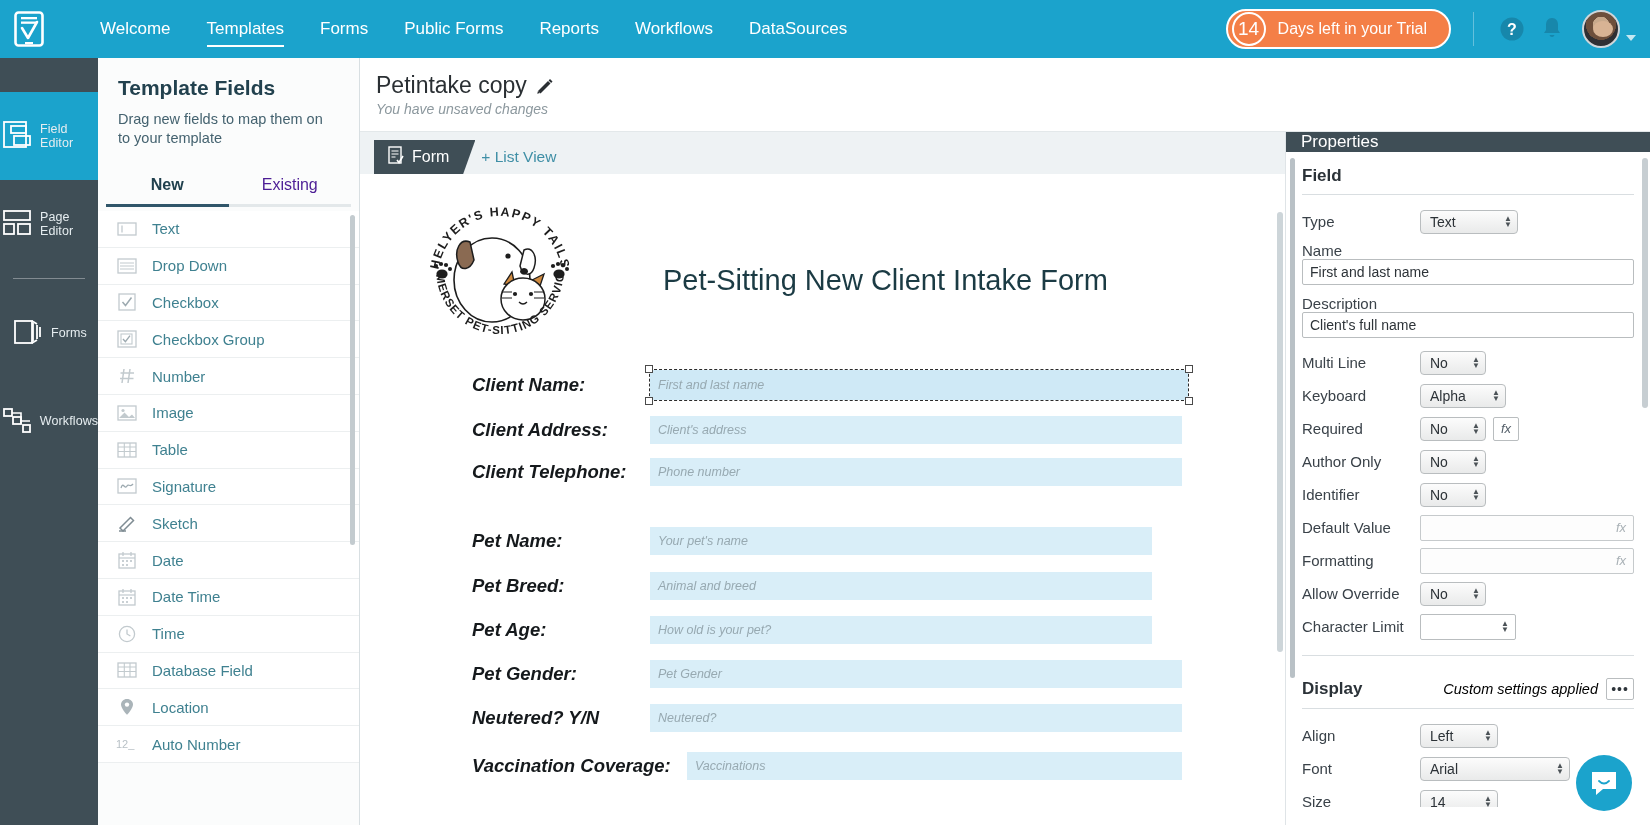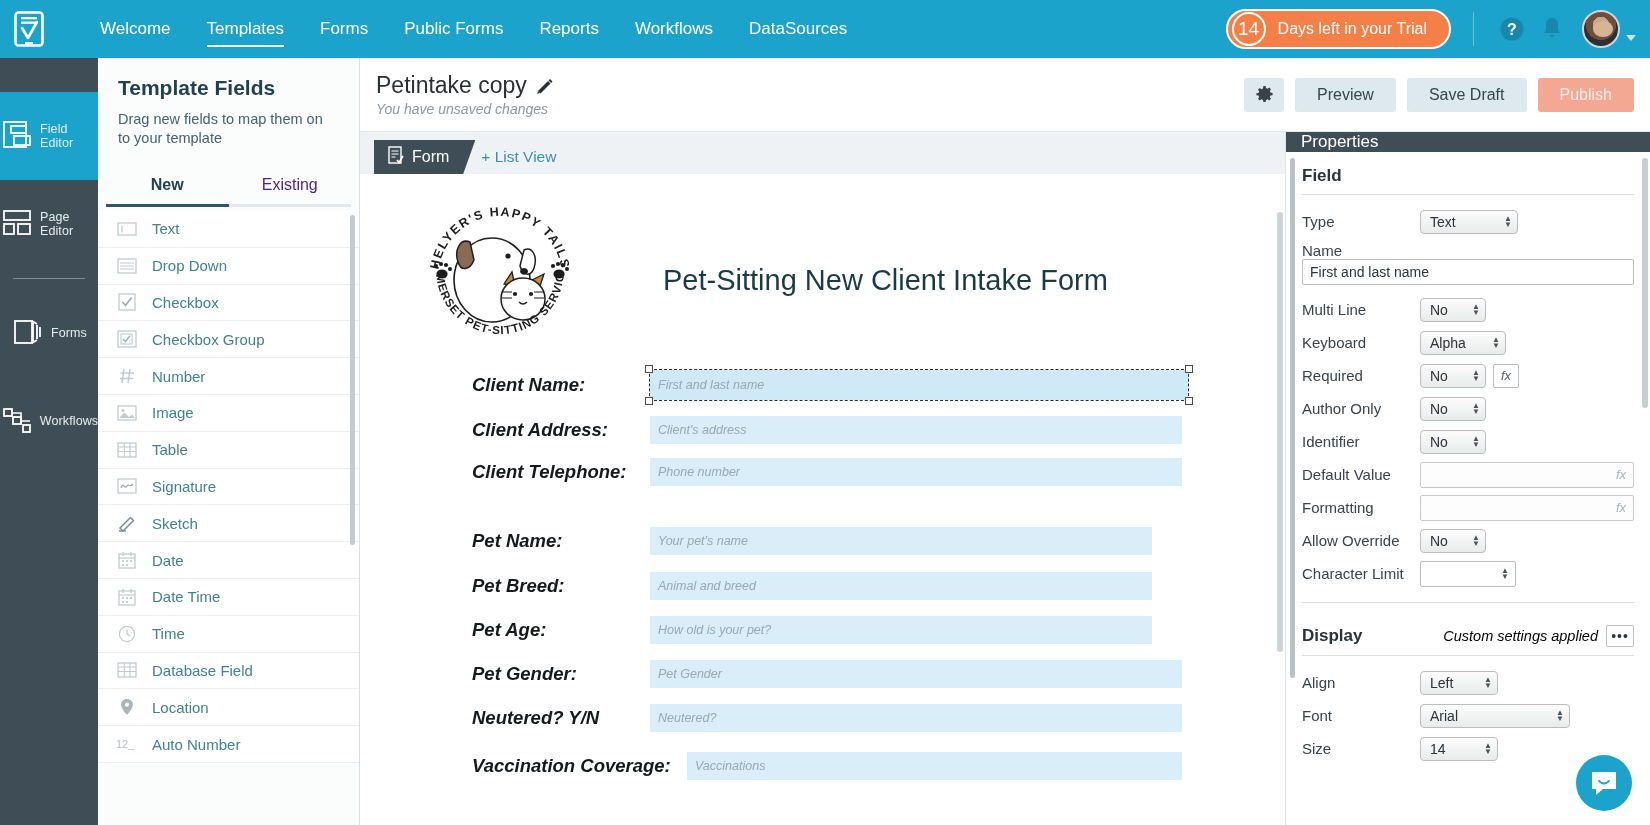--- a/index.html
+++ b/index.html
@@ -517,31 +517,20 @@
         <span>Petintake copy</span>
         <span class="pencil">
           <svg width="18" height="18" viewBox="0 0 18 18">
               <path d="M2 14 L12 4 L14.5 6.5 L4.5 16.5 Z" fill="#2a2f33"></path>
               <path d="M12.6 3.4 L14 2 L16.5 4.5 L15.1 5.9 Z" fill="#2a2f33"></path>
               <path d="M2 14 L1.2 16.8 L4 16 Z" fill="#2a2f33"></path>
             </svg>
         </span>
       </div>
       <div class="doc-sub">You have unsaved changes</div>
-    </div>
-    <div class="head-actions">
-      <div class="gear-btn">
-        <svg width="19" height="19" viewBox="0 0 20 20">
-          <path d="M10 6.4 a3.6 3.6 0 1 0 0 7.2 a3.6 3.6 0 1 0 0 -7.2 z M10 8.2 a1.8 1.8 0 1 1 0 3.6 a1.8 1.8 0 1 1 0 -3.6z" fill="#3a4249"></path>
-          <path d="M8.8 1 h2.4 l.4 2.2 1.6 .7 1.9-1.2 1.7 1.7 -1.2 1.9 .7 1.6 2.2 .4 v2.4 l-2.2 .4 -.7 1.6 1.2 1.9 -1.7 1.7 -1.9-1.2 -1.6 .7 -.4 2.2 h-2.4 l-.4-2.2 -1.6-.7 -1.9 1.2 -1.7-1.7 1.2-1.9 -.7-1.6 -2.2-.4 V8.8 l2.2-.4 .7-1.6 -1.2-1.9 1.7-1.7 1.9 1.2 1.6-.7 z" fill="#3a4249"></path>
-        </svg>
-      </div>
-      <div class="btn btn-light">Preview</div>
-      <div class="btn btn-light">Save Draft</div>
-      <div class="btn btn-publish">Publish</div>
     </div>
   </div>
 
   <div class="toolbar">
     <div class="tab-form">
       <span>
         <svg width="16" height="18" viewBox="0 0 16 18">
             <rect x="1" y="1" width="12" height="16" fill="none" stroke="#ffffff" stroke-width="1.4"></rect>
             <path d="M3.5 5h7M3.5 8h7M3.5 11h4" stroke="#ffffff" stroke-width="1.1"></path>
             <path d="M9 14 L11 16.5 L15 10" fill="none" stroke="#ffffff" stroke-width="1.6"></path>
@@ -704,20 +693,24 @@
               <span>▼</span>
             </span>
         </div>
       </div>
 
       <div style="padding-top:4px;">
         <div class="plabel">Name</div>
         <input class="ptext" value="First and last name" style="">
       </div>
 
+      <div style="padding-top:10px;">
+        <div class="plabel">Description</div>
+        <input class="ptext" value="Client's full name" style="">
+      </div>
 
       <div style="height:8px;"></div>
 
       <div class="prow">
         <div class="plabel">Multi Line</div>
         <div class="stepper" style="width:66px;">
           <span>No</span>
           <span class="sp-arrows">
               <span>▲</span>
               <span>▼</span>

